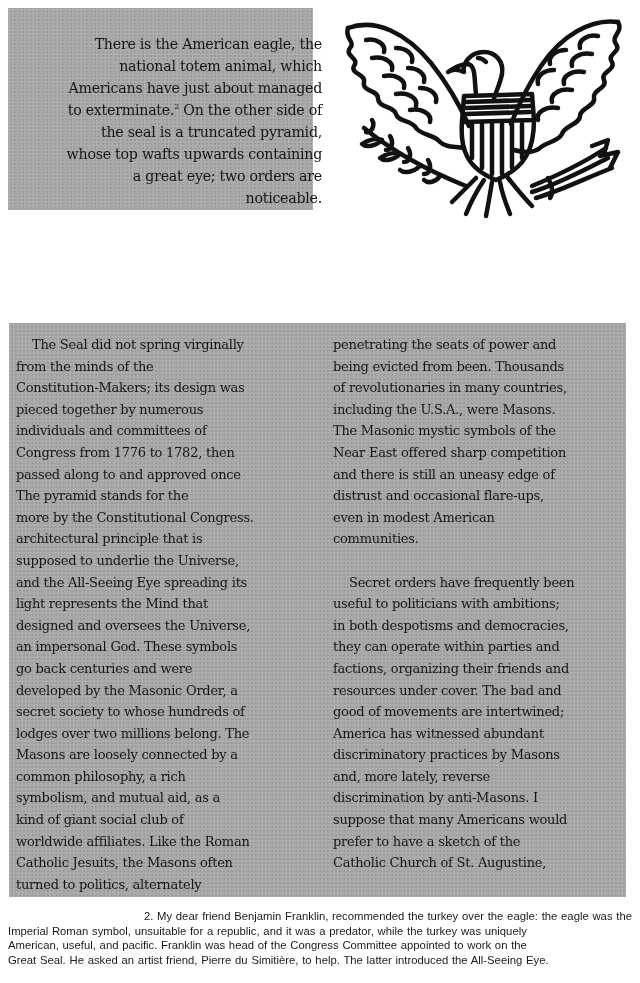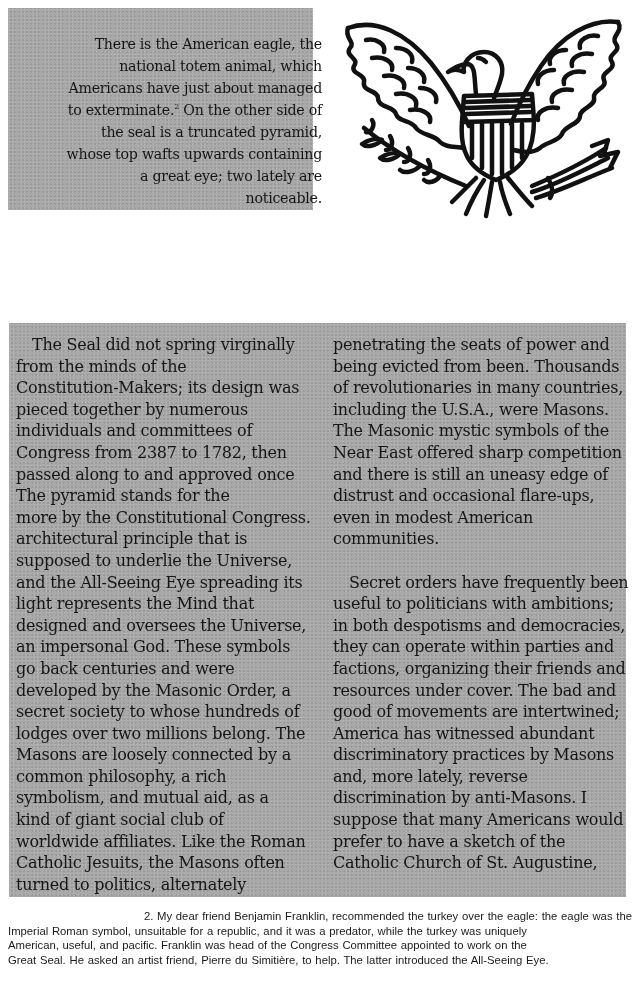--- a/index.html
+++ b/index.html
@@ -23,21 +23,21 @@
       position: absolute; left: 42px; top: 33px; width: 280px;
       font-size: 14.2px; line-height: 22px; letter-spacing: -0.25px; text-align: right;
     }
     .top-text .line { display: block; white-space: nowrap; }
     sup { font-size: 8px; line-height: 0; vertical-align: 6px; }
 
     .eagle { position: absolute; left: 336px; top: 8px; width: 292px; height: 212px; }
 
     .main-box { left: 9px; top: 323px; width: 617px; height: 574px; }
     .col {
-      position: absolute; font-size: 16px; line-height: 21.6px; letter-spacing: -0.25px;
+      position: absolute; font-size: 13px; line-height: 21.6px; letter-spacing: -0.25px;
     }
     .col .line { display: block; white-space: nowrap; }
     .col-left { left: 16px; top: 334px; width: 300px; }
     .col-right { left: 333px; top: 334px; width: 290px; }
     .indent { padding-left: 16px; }
     .para-gap { height: 21.6px; }
 
     .footnote {
       position: absolute; left: 8px; top: 909px; width: 624px;
       font-family: "Liberation Sans", sans-serif;
@@ -51,21 +51,21 @@
 <body>
 
 <div class="gray-box top-box"></div>
 <div class="top-text">
   <span class="line">There is the American eagle, the</span>
   <span class="line">national totem animal, which</span>
   <span class="line">Americans have just about managed</span>
   <span class="line"><span>to exterminate.</span><sup>2</sup><span> On the other side of</span></span>
   <span class="line">the seal is a truncated pyramid,</span>
   <span class="line">whose top wafts upwards containing</span>
-  <span class="line">a great eye; two lately are</span>
+  <span class="line">a great eye; two orders are</span>
   <span class="line">noticeable.</span>
 </div>
 
 <div class="eagle">
   <svg viewBox="0 0 292 212" width="292" height="212" fill="none" stroke="#111" stroke-width="4.5" stroke-linejoin="round" stroke-linecap="round">
 
     <path d="M12 20 C40 10, 70 25, 95 55 C115 80, 125 100, 133 118"></path>
     <path d="M12 20 C8 30, 20 34, 14 40 C8 48, 24 50, 18 58 C14 66, 30 66, 28 74 C26 84, 42 82, 42 90 C42 100, 58 98, 60 106 C62 114, 76 112, 80 120 C86 128, 98 126, 104 134 C110 140, 120 138, 128 140"></path>
     <path d="M30 32 C40 30, 50 36, 48 44"></path>
     <path d="M36 50 C48 48, 58 54, 56 62"></path>
@@ -128,21 +128,21 @@
 </div>
 
 <div class="gray-box main-box"></div>
 
 <div class="col col-left">
   <span class="line indent">The Seal did not spring virginally</span>
   <span class="line">from the minds of the</span>
   <span class="line">Constitution-Makers; its design was</span>
   <span class="line">pieced together by numerous</span>
   <span class="line">individuals and committees of</span>
-  <span class="line">Congress from 2387 to 1782, then</span>
+  <span class="line">Congress from 1776 to 1782, then</span>
   <span class="line">passed along to and approved once</span>
   <span class="line">The pyramid stands for the</span>
   <span class="line">more by the Constitutional Congress.</span>
   <span class="line">architectural principle that is</span>
   <span class="line">supposed to underlie the Universe,</span>
   <span class="line">and the All-Seeing Eye spreading its</span>
   <span class="line">light represents the Mind that</span>
   <span class="line">designed and oversees the Universe,</span>
   <span class="line">an impersonal God. These symbols</span>
   <span class="line">go back centuries and were</span>

